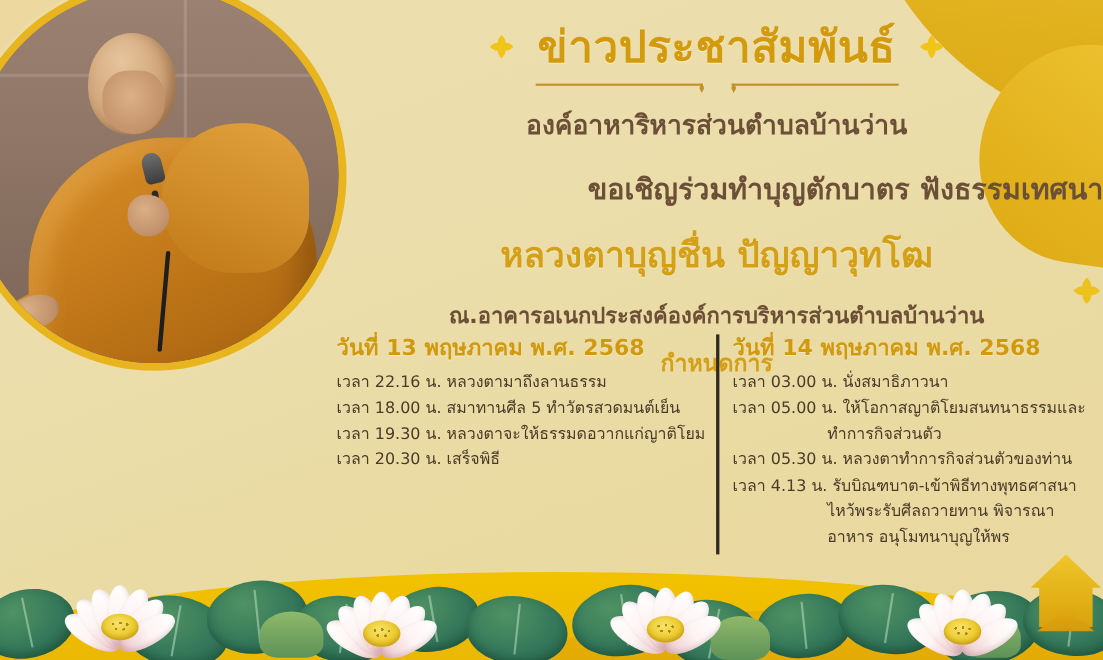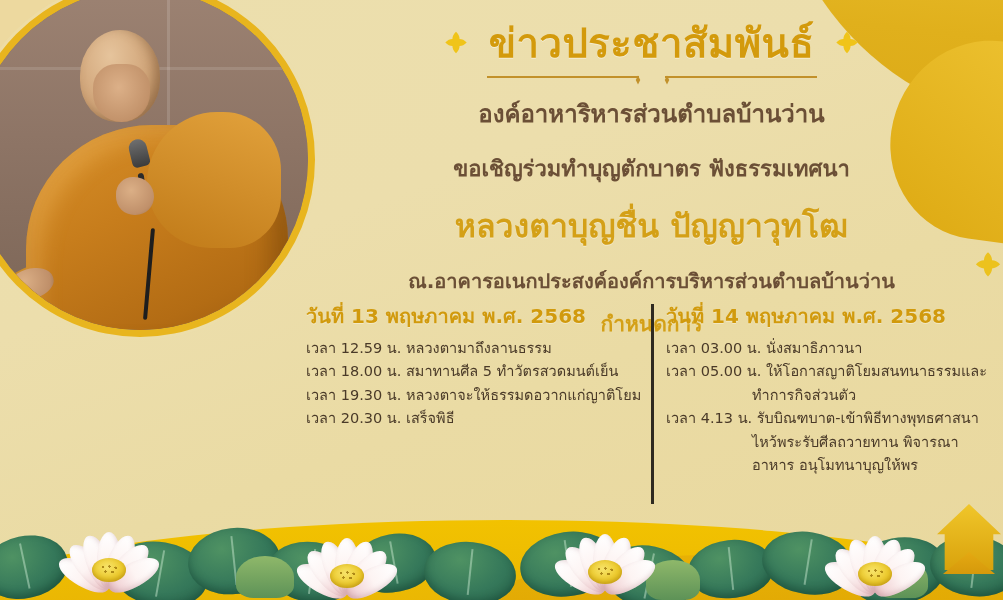--- a/index.html
+++ b/index.html
@@ -195,22 +195,22 @@
 
   .sub-org {
     text-align: center;
     font-size: 24px;
     font-weight: bold;
     color: #6b4f36;
     margin-top: 10px;
     white-space: nowrap;
   }
   .line-invite {
-    text-align: center;
-    font-size: 22px;
+    text-align: right;
+    font-size: 26px;
     font-weight: bold;
     color: #6b4f36;
     margin-top: 18px;
     white-space: nowrap;
   }
   .monk-name {
     text-align: center;
     font-size: 32px;
     font-weight: bold;
     color: #d4a017;
@@ -436,31 +436,32 @@
       <svg viewBox="0 0 32 32" width="34" height="34" aria-hidden="true">
         <path fill="currentColor" d="M16 1c2.6 2.4 3.8 5 3.8 7.6 2.6 0 5.2 1.2 7.6 3.8-2.4 2.6-5 3.8-7.6 3.8 0 2.6-1.2 5.2-3.8 7.6-2.6-2.4-3.8-5-3.8-7.6-2.6 0-5.2-1.2-7.6-3.8 2.4-2.6 5-3.8 7.6-3.8C12.2 6 13.4 3.4 16 1z" transform="translate(0,3)"></path>
       </svg>
     </span>
 
     <div class="schedule">
       <div class="col-divider"></div>
 
       <div class="col col-left">
         <div class="date-head">วันที่ 13 พฤษภาคม พ.ศ. 2568</div>
-        <div class="sched-line">เวลา 12.59 น. หลวงตามาถึงลานธรรม</div>
+        <div class="sched-line">เวลา 22.16 น. หลวงตามาถึงลานธรรม</div>
         <div class="sched-line">เวลา 18.00 น. สมาทานศีล 5 ทำวัตรสวดมนต์เย็น</div>
         <div class="sched-line">เวลา 19.30 น. หลวงตาจะให้ธรรมดอวากแก่ญาติโยม</div>
         <div class="sched-line">เวลา 20.30 น. เสร็จพิธี</div>
       </div>
 
       <div class="col col-right">
         <div class="date-head">วันที่ 14 พฤษภาคม พ.ศ. 2568</div>
         <div class="sched-line">เวลา 03.00 น. นั่งสมาธิภาวนา</div>
         <div class="sched-line">เวลา 05.00 น. ให้โอกาสญาติโยมสนทนาธรรมและ</div>
         <div class="sched-line indent">ทำการกิจส่วนตัว</div>
+        <div class="sched-line">เวลา 05.30 น. หลวงตาทำการกิจส่วนตัวของท่าน</div>
         <div class="sched-line">เวลา 4.13 น. รับบิณฑบาต-เข้าพิธีทางพุทธศาสนา</div>
         <div class="sched-line indent">ไหว้พระรับศีลถวายทาน พิจารณา</div>
         <div class="sched-line indent">อาหาร อนุโมทนาบุญให้พร</div>
       </div>
     </div>
   </div>
 
   <div class="bottom-band">
     <div class="band-gold"></div>
     <div class="band-gold2"></div>

